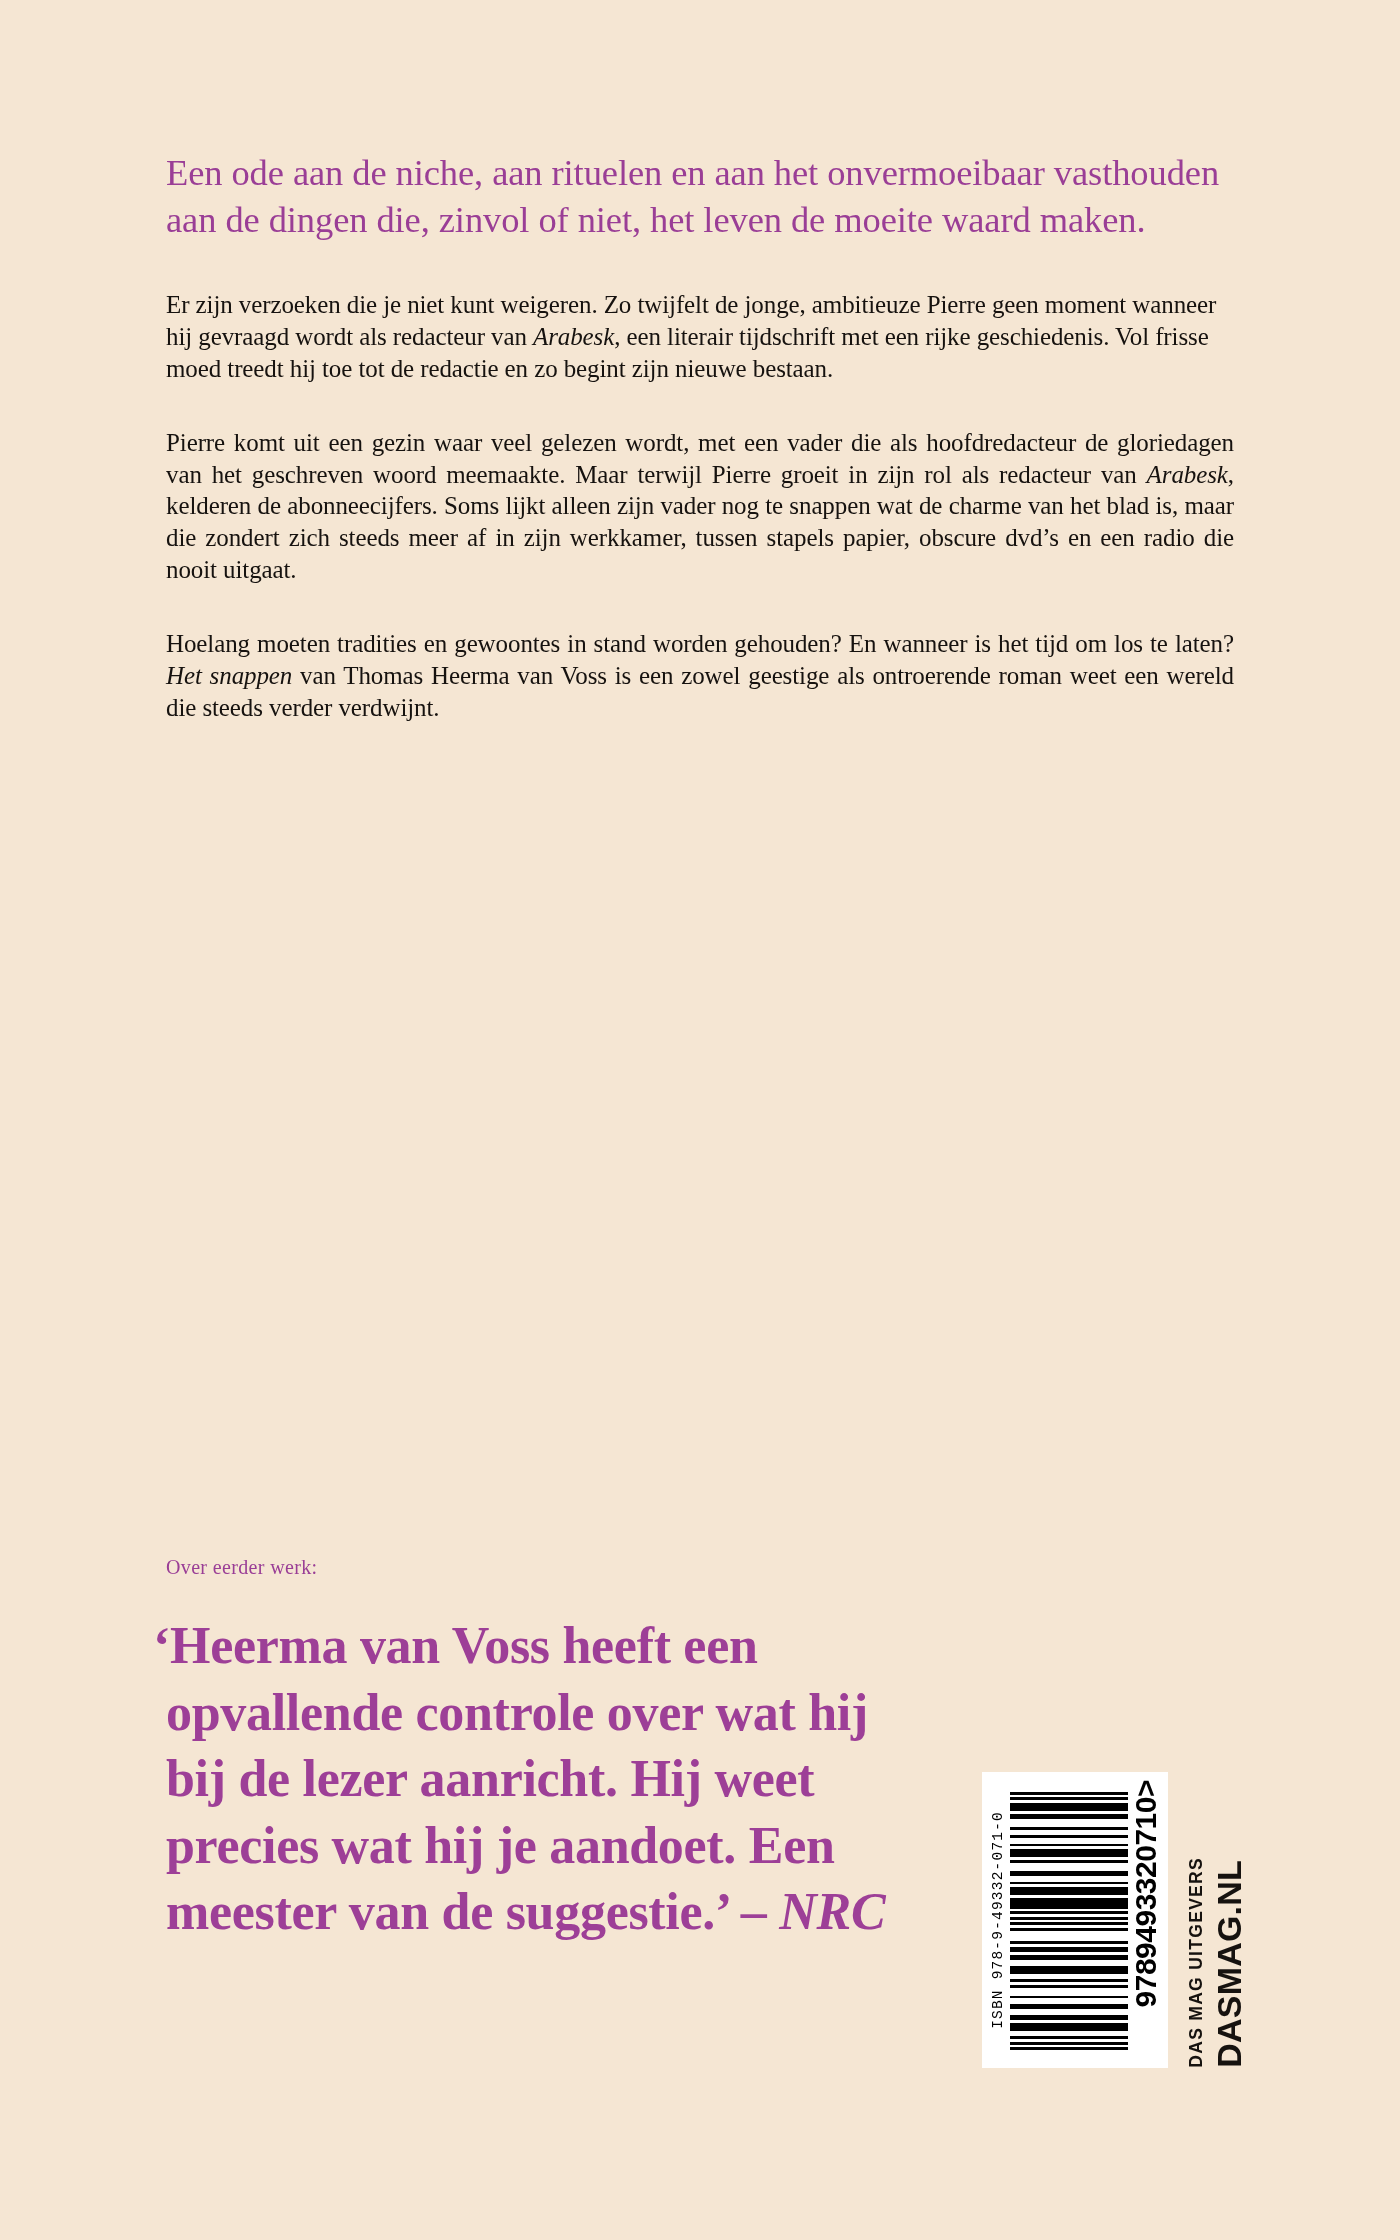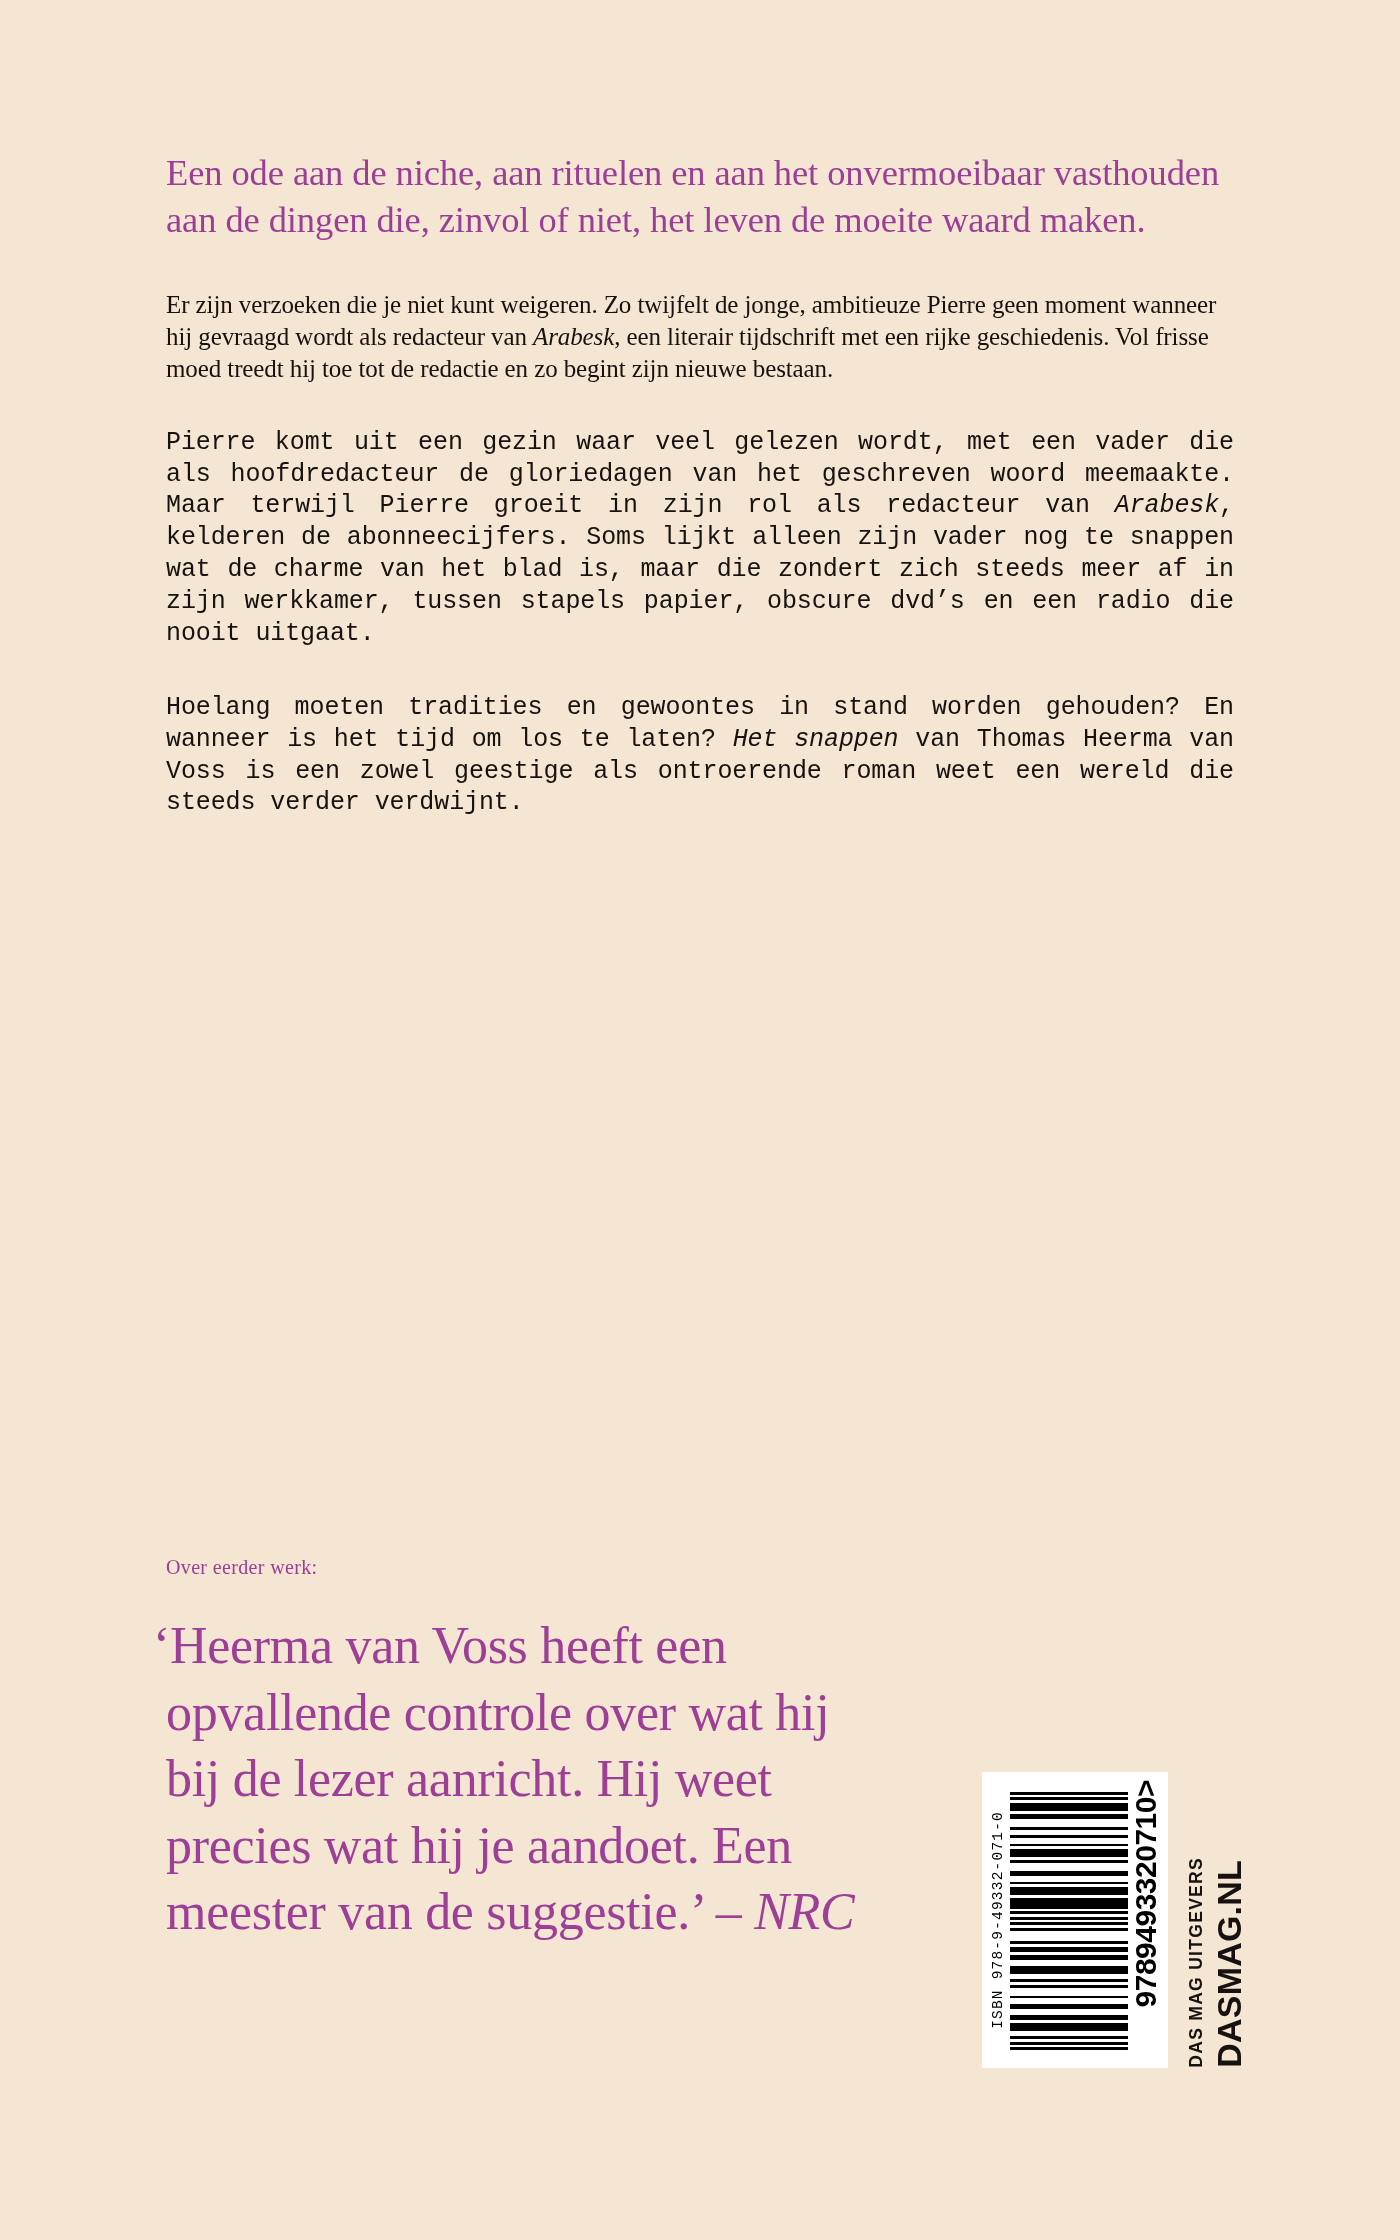--- a/index.html
+++ b/index.html
@@ -49,21 +49,20 @@
     color: #16120f;
     font-size: 25px;
     line-height: 1.275;
     margin: 0 0 42px 0;
     letter-spacing: -0.1px;
     text-align: left;
   }
   .body-par.justified {
     text-align: justify;
     text-justify: inter-word;
-    font-family: Liberation Mono, monospace;
   }
   .body-par:last-of-type { margin-bottom: 0; }
 
   .body-par i, .tagline i {
     font-style: italic;
   }
 
   
   .blurb-zone {
     position: absolute;
@@ -80,20 +79,21 @@
     margin: 0 0 34px 0;
   }
 
   .blurb-quote {
     color: #9d3f97;
     font-size: 52px;
     line-height: 1.28;
     margin: 0;
     letter-spacing: -0.3px;
     text-indent: -13px;
+    font-weight: bold;
   }
   .blurb-quote .src {
     font-style: italic;
   }
 
   
   .barcode-block {
     position: absolute;
     left: 982px;
     top: 1772px;

